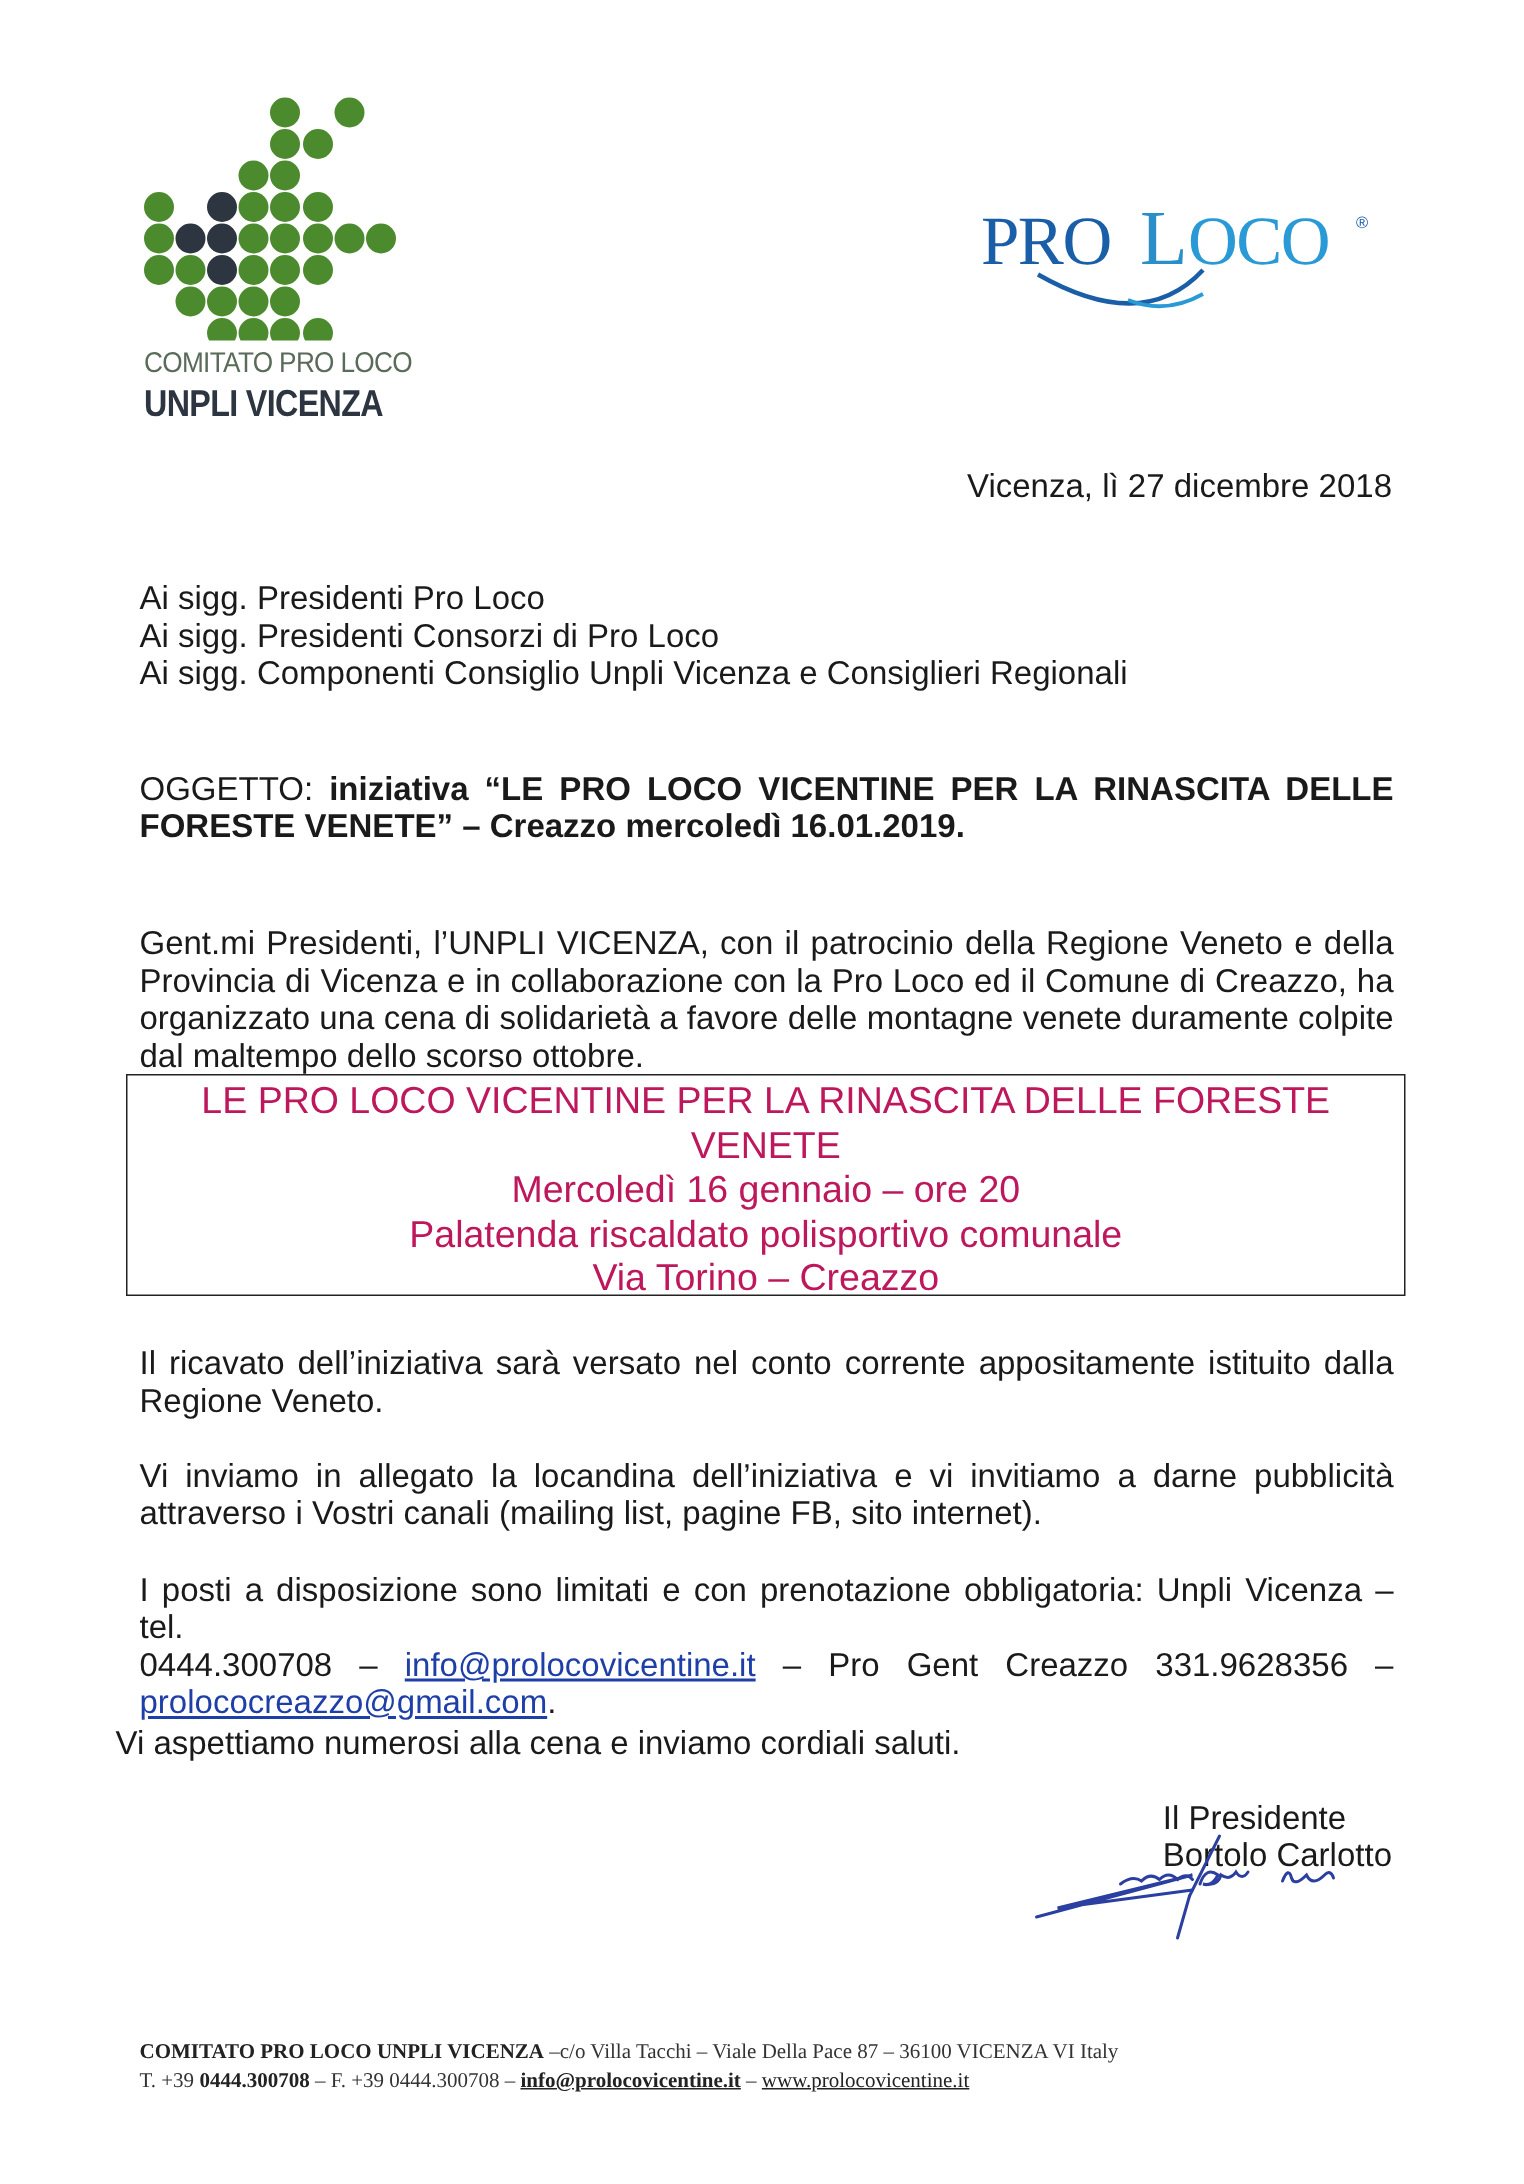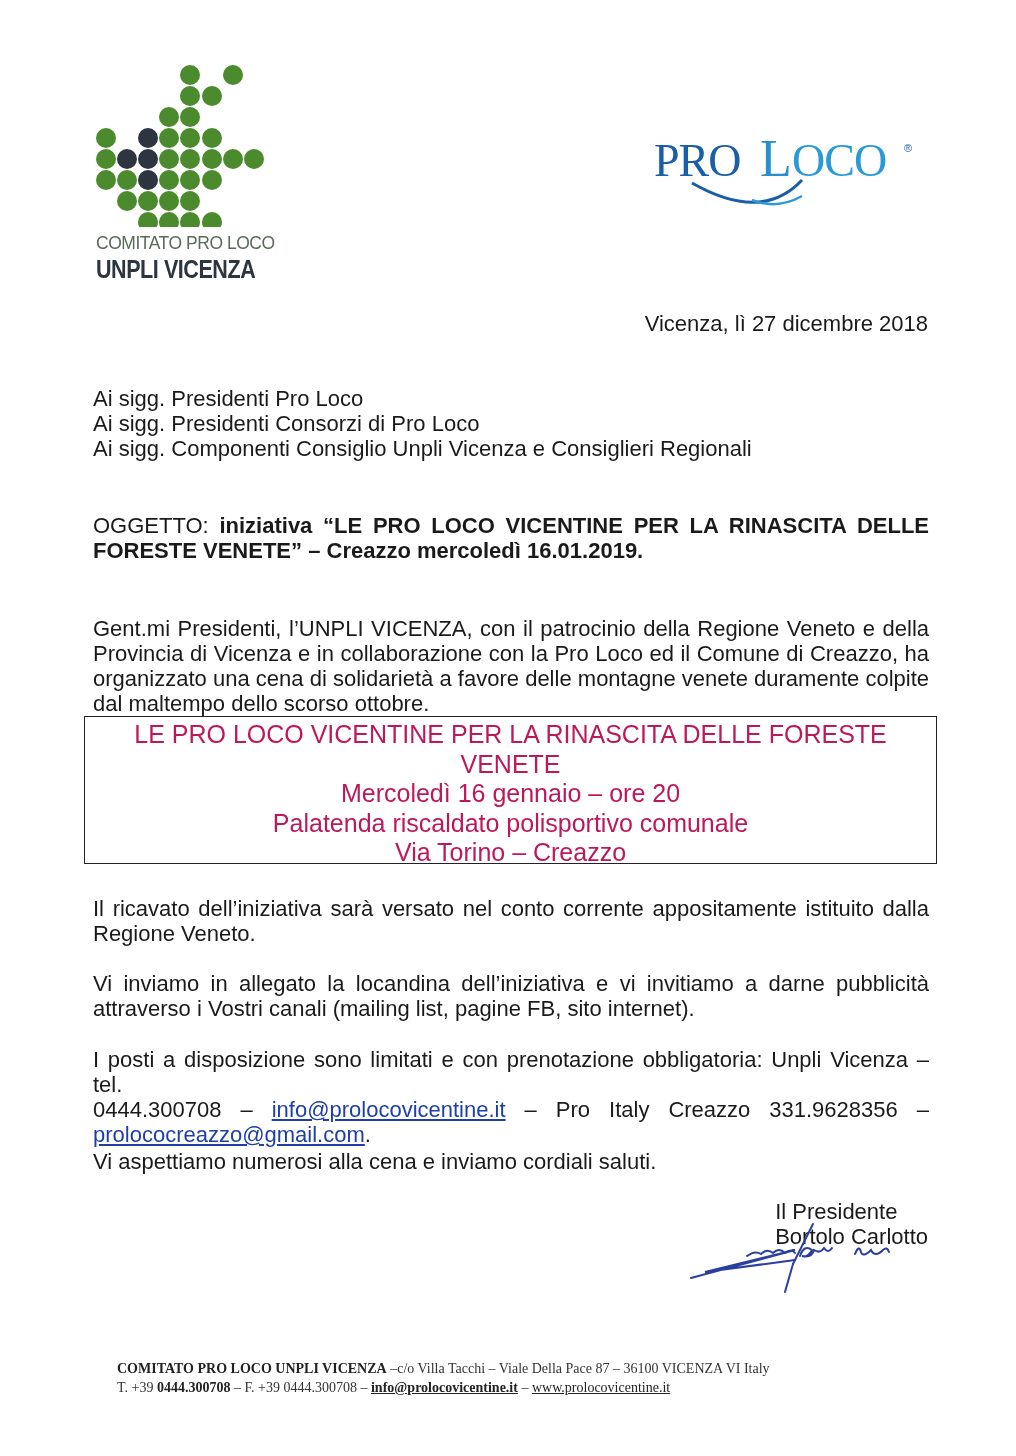--- a/index.html
+++ b/index.html
@@ -15,24 +15,24 @@
   .date { right:88px; top:311px; text-align:right; }
   .recip { left:93px; top:386px; }
   .oggetto { left:93px; top:513px; width:836px; }
   .intro { left:93px; top:616px; width:836px; }
   .box { left:84px; top:716px; width:853px; height:148px; border:1.5px solid #222; box-sizing:border-box; text-align:center; }
   .box div { font-weight:normal; color:#be185d; font-size:25px; line-height:29.5px; }
   .box .l1 { margin-top:3px; }
   .p2 { left:93px; top:896px; width:836px; }
   .p3 { left:93px; top:971px; width:836px; }
   .p4 { left:93px; top:1047px; width:836px; }
-  .p5 { left:93px; top:1149px; }
+  .p5 { left:77px; top:1149px; }
   a.link { color:#1f3fa8; text-decoration:underline; }
   .sign { right:88px; top:1199px; text-align:left; }
-  .footer { left:93px; top:1359px; font-family:"Liberation Serif", serif; font-size:14px; line-height:19px; color:#333;margin-left:24px; }
+  .footer { left:93px; top:1359px; font-family:"Liberation Serif", serif; font-size:14px; line-height:19px; color:#333; }
   .footer b { color:#222; }
   .footer a { color:#222; text-decoration:underline; }
   .sig-svg { left:685px; top:1220px; }
   .row-flex { display:flex; justify-content:space-between; }
 </style>
 </head>
 <body>
 
 <div class="abs logo-left">
   <svg width="180" height="165" viewBox="0 0 180 165">
@@ -120,21 +120,21 @@
 <div class="abs p3 body-text just">Vi inviamo in allegato la locandina dell’iniziativa e vi invitiamo a darne pubblicità attraverso i Vostri canali (mailing list, pagine FB, sito internet).</div>
 
 <div class="abs p4 body-text">
   <div class="just" style="text-align-last:justify;">I posti a disposizione sono limitati e con prenotazione obbligatoria: Unpli Vicenza – tel.</div>
   <div class="row-flex">
     <span>0444.300708</span>
     <span>–</span>
     <a class="link" href="#">info@prolocovicentine.it</a>
     <span>–</span>
     <span>Pro</span>
-    <span>Italy</span>
+    <span>Gent</span>
     <span>Creazzo</span>
     <span>331.9628356</span>
     <span>–</span>
   </div>
   <div><a class="link" href="#">prolococreazzo@gmail.com</a><span>.</span></div>
 </div>
 
 <div class="abs p5 body-text">Vi aspettiamo numerosi alla cena e inviamo cordiali saluti.</div>
 
 <div class="abs sign body-text">

